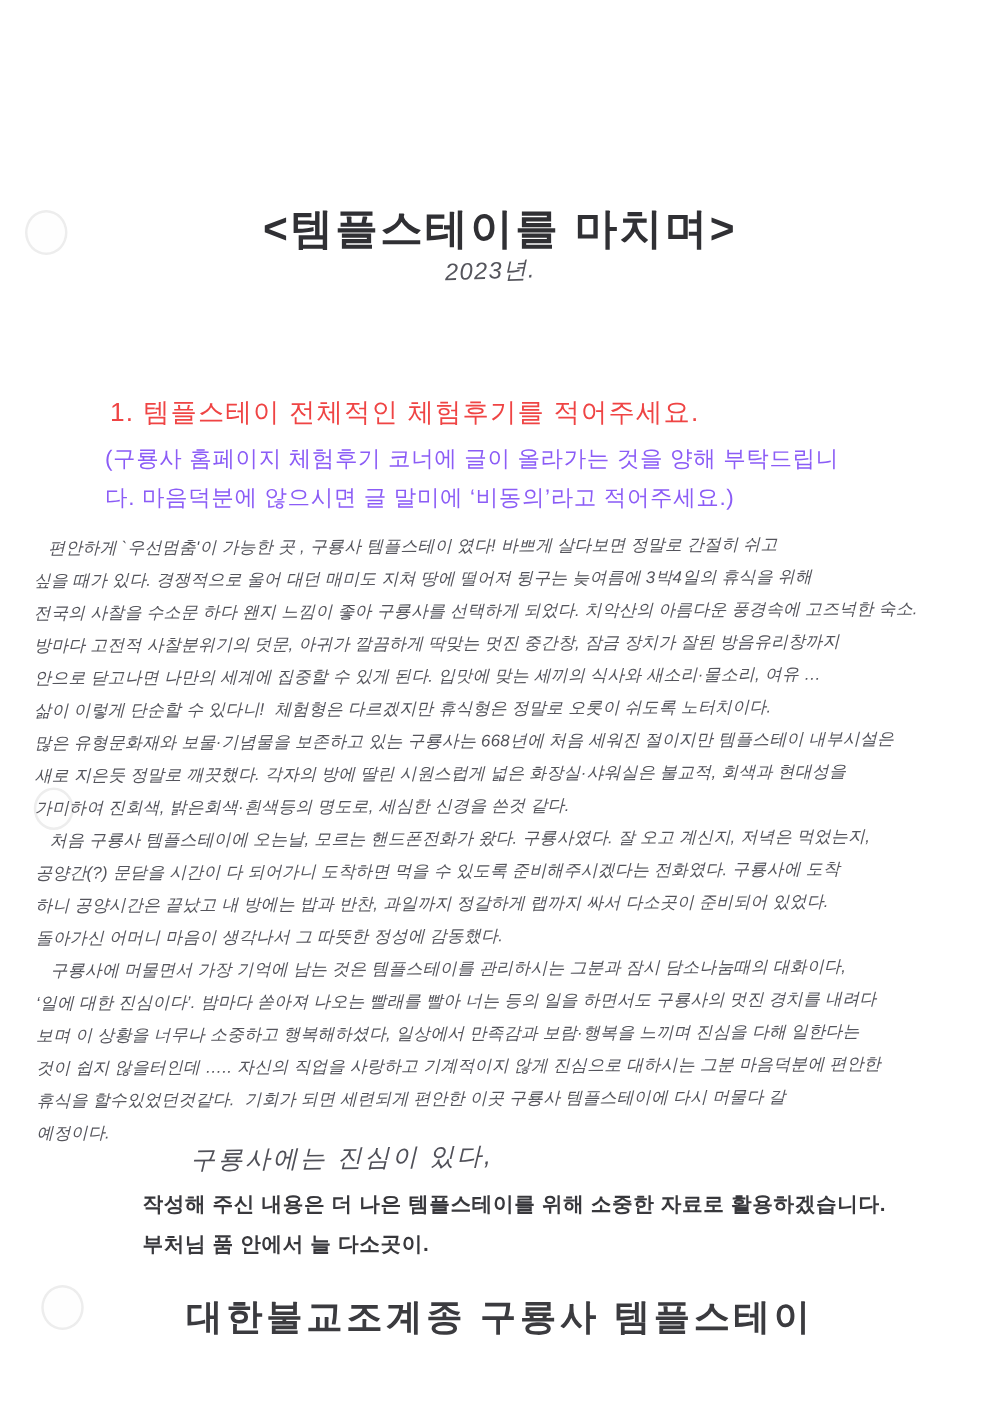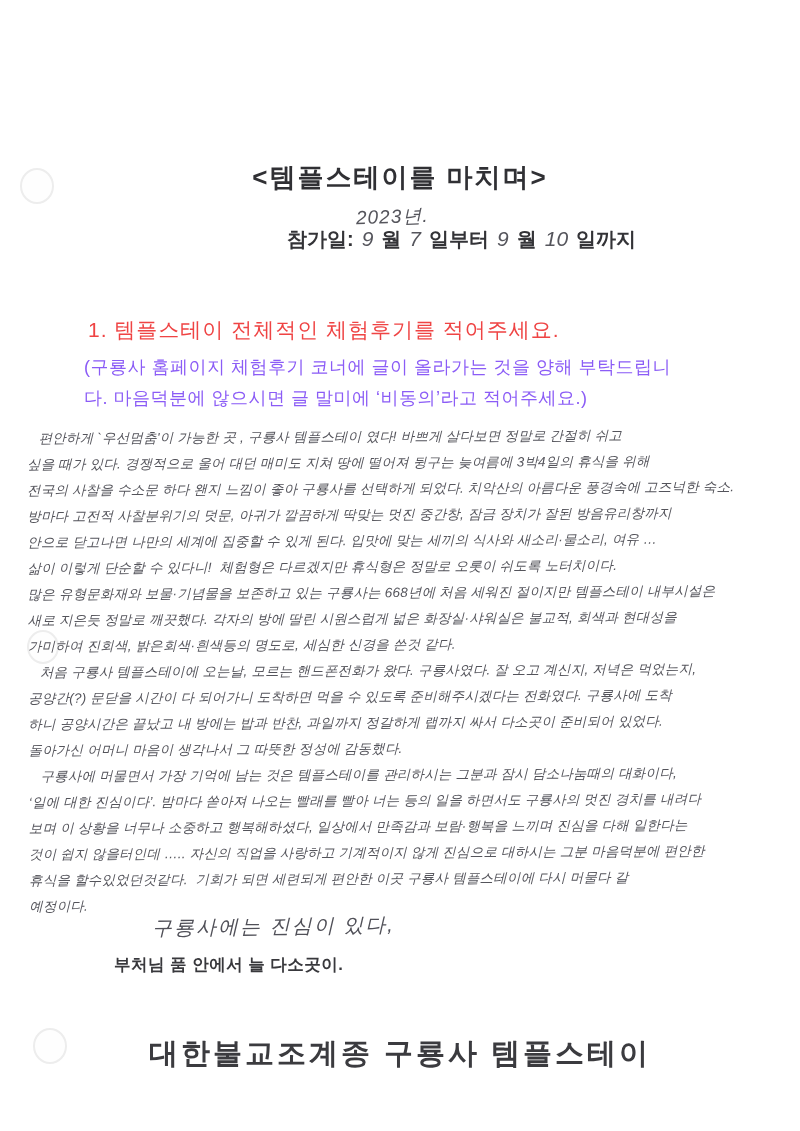--- a/index.html
+++ b/index.html
@@ -14,21 +14,21 @@
 
   
   .hole{position:absolute;border:2px solid #ededed;border-radius:50%;background:#fefefe;}
   .hole-1{left:20px;top:168px;width:30px;height:32px;}
   .hole-2{left:27px;top:630px;width:28px;height:30px;}
   .hole-3{left:33px;top:1028px;width:30px;height:32px;}
 
   
   .print-title{
     position:absolute;left:0;top:160px;width:100%;
-    text-align:center;font-size:26px;font-weight:700;letter-spacing:2px;color:#303034;
+    text-align:center;font-size:34px;font-weight:700;letter-spacing:2px;color:#303034;
   }
   .year-hand{
     position:absolute;left:356px;top:204px;
     font-size:19px;font-style:italic;color:#55555c;letter-spacing:1px;
     transform:rotate(-2deg);
   }
   .date-line{
     position:absolute;left:287px;top:226px;
     font-size:20px;font-weight:700;color:#333337;white-space:nowrap;
   }
@@ -75,21 +75,20 @@
 <div class="page">
 
   <div class="hole hole-1"></div>
   <div class="hole hole-2"></div>
   <div class="hole hole-3"></div>
 
   <div class="print-title">&lt;템플스테이를 마치며&gt;</div>
 
   <div class="year-hand">2023년.</div>
 
-  <div class="date-line"><span>참가일:</span><span class="hand-num">9</span><span>월</span><span class="hand-num">7</span><span>일부터</span><span class="hand-num">9</span><span>월</span><span class="hand-num">10</span><span>일까지</span></div>
 
   <div class="q-title">1. 템플스테이 전체적인 체험후기를 적어주세요.</div>
 
   <div class="q-note">
     <div>(구룡사 홈페이지 체험후기 코너에 글이 올라가는 것을 양해 부탁드립니</div>
     <div>다. 마음덕분에 않으시면 글 말미에 ‘비동의’라고 적어주세요.)</div>
   </div>
 
   <div class="hand-body">
       <div class="hand-line">   편안하게 `우선멈춤'이 가능한 곳 , 구룡사 템플스테이 였다! 바쁘게 살다보면 정말로 간절히 쉬고</div>
@@ -109,18 +108,19 @@
       <div class="hand-line">‘일에 대한 진심이다’. 밤마다 쏟아져 나오는 빨래를 빨아 너는 등의 일을 하면서도 구룡사의 멋진 경치를 내려다</div>
       <div class="hand-line">보며 이 상황을 너무나 소중하고 행복해하셨다, 일상에서 만족감과 보람·행복을 느끼며 진심을 다해 일한다는</div>
       <div class="hand-line">것이 쉽지 않을터인데 ….. 자신의 직업을 사랑하고 기계적이지 않게 진심으로 대하시는 그분 마음덕분에 편안한</div>
       <div class="hand-line">휴식을 할수있었던것같다.  기회가 되면 세련되게 편안한 이곳 구룡사 템플스테이에 다시 머물다 갈</div>
       <div class="hand-line">예정이다.</div>
     </div>
 
   <div class="closing-hand">구룡사에는  진심이  있다,</div>
 
   <div class="footer-note">
+    <div>작성해 주신 내용은 더 나은 템플스테이를 위해 소중한 자료로 활용하겠습니다.</div>
     <div>부처님 품 안에서 늘 다소곳이.</div>
   </div>
 
   <div class="org-title">대한불교조계종  구룡사  템플스테이</div>
 
 </div>
 
 </body></html>

